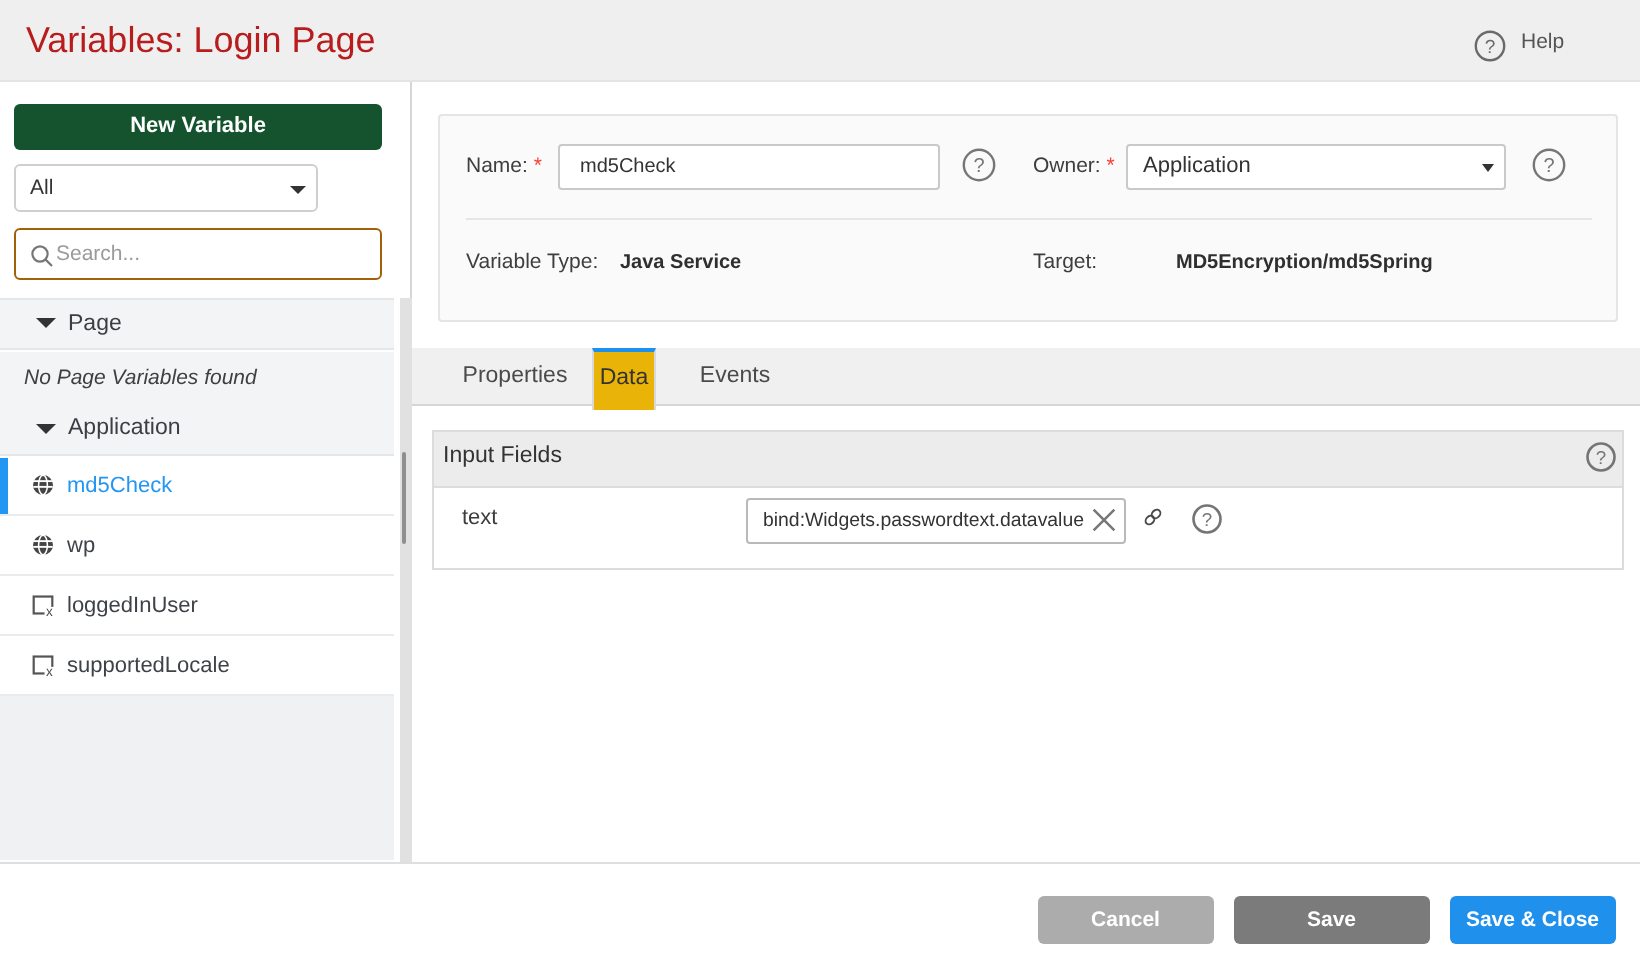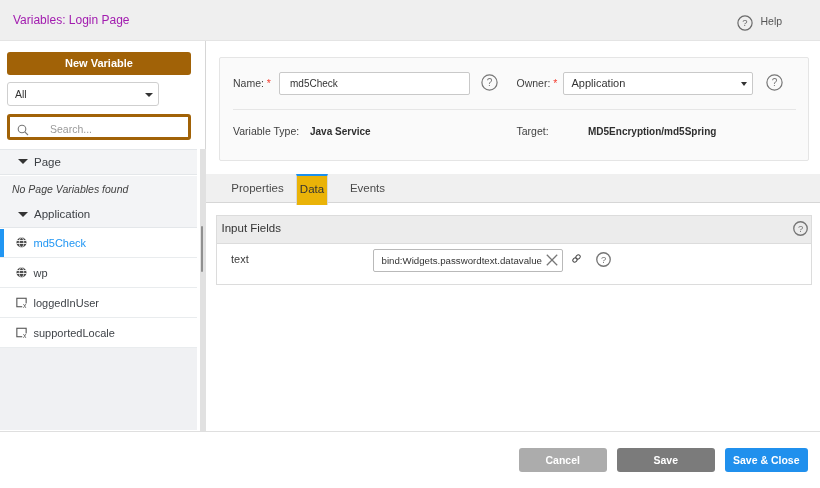--- a/index.html
+++ b/index.html
@@ -1,29 +1,29 @@
 <!DOCTYPE html>
 <html><head>
 <meta charset="utf-8">
 <style>
 * { margin:0; padding:0; box-sizing:border-box; }
 html,body { width:820px; height:488px; font-family:"Liberation Sans", sans-serif; background:#fff; position:relative; overflow:hidden; }
 .abs { position:absolute; }
 
 
 #header { left:0; top:0; width:820px; height:41px; background:#efefef; border-bottom:1px solid #e4e4e4; }
-#title { left:13px; top:0; height:41px; line-height:41px; font-size:12px; color:#a21caf; }
+#title { left:13px; top:0; height:41px; line-height:41px; font-size:18px; color:#b91c1c; }
 #helptxt { left:760.5px; top:15px; font-size:10.5px; color:#555; }
 
 
 #sidebar { left:0; top:41px; width:206px; height:390px; background:#fff; border-right:1px solid #d6d6d6; }
-#newvar { left:7px; top:52px; width:184px; height:23px; background:#a16207; color:#fff; font-weight:bold; font-size:11px; text-align:center; line-height:23px; border-radius:3px; }
+#newvar { left:7px; top:52px; width:184px; height:23px; background:#14532d; color:#fff; font-weight:bold; font-size:11px; text-align:center; line-height:23px; border-radius:3px; }
 #allsel { left:7px; top:82px; width:152px; height:24px; border:1px solid #cfcfcf; border-radius:3px; background:#fff; font-size:10.5px; color:#333; line-height:22px; padding-left:7px; }
 #allsel .caret { position:absolute; right:5.5px; top:9.5px; width:0; height:0; border-left:4px solid transparent; border-right:4px solid transparent; border-top:4.5px solid #333; }
-#search { left:7px; top:114px; width:184px; height:26px; border:3px solid #a16207; border-radius:3px; background:#fff; font-size:10.5px; color:#9a9a9a; line-height:24px;padding-left:20px; }
+#search { left:7px; top:114px; width:184px; height:26px; border:1px solid #a16207; border-radius:3px; background:#fff; font-size:10.5px; color:#9a9a9a; line-height:24px; }
 #search span.txt { margin-left:20px; }
 
 
 .trow { left:0; width:197px; }
 .hdr { background:#f3f4f6; }
 .tri { position:absolute; left:17.5px; top:50%; margin-top:-2.5px; width:0; height:0; border-left:5px solid transparent; border-right:5px solid transparent; border-top:5.5px solid #333; }
 .tlabel { position:absolute; left:34px; top:0; height:100%; display:flex; align-items:center; font-size:11.5px; color:#3b3f44; }
 .item { background:#fff; border-bottom:1px solid #e9ecee; }
 .item .ic { position:absolute; left:15.5px; top:50%; margin-top:-5.5px; width:11px; height:11px; }
 .item .ilabel { position:absolute; left:33.5px; top:0; height:100%; display:flex; align-items:center; font-size:11px; color:#3f4348; }

